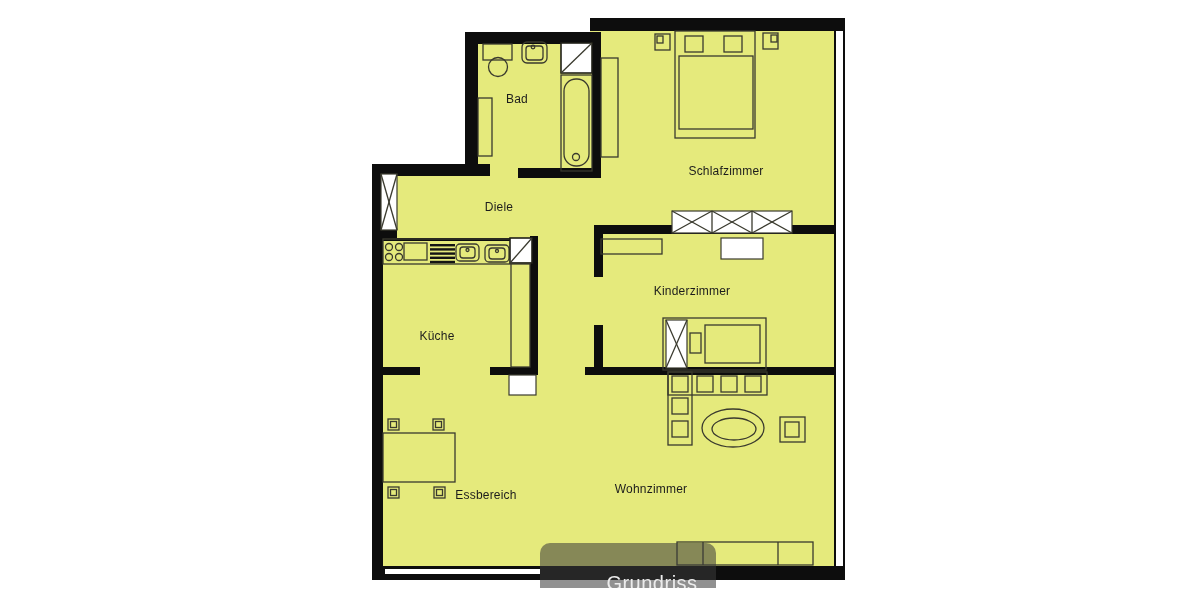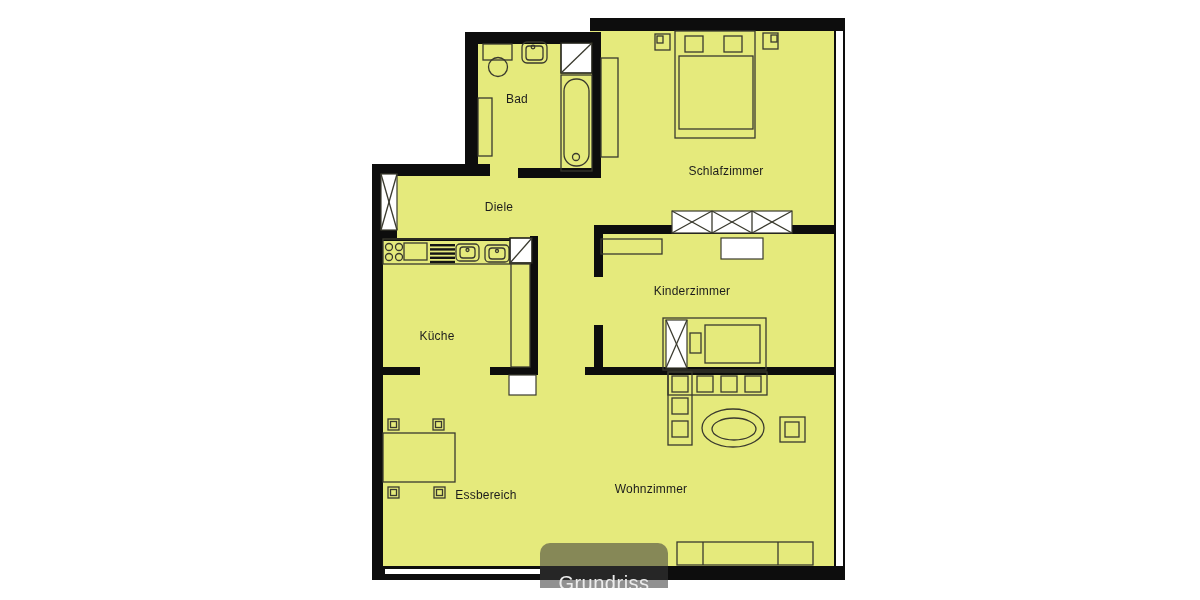--- a/index.html
+++ b/index.html
@@ -24,20 +24,21 @@
   .bar{fill:#141414;}
   .room-label{
     position:absolute;transform:translate(-50%,-50%);
     font-size:12px;color:#1c1c1c;white-space:nowrap;letter-spacing:0.2px;
   }
   .overlay-badge{
     position:absolute;left:540px;top:543px;width:128px;height:57px;
     background:var(--overlay-bg);border-radius:10px 10px 0 0;
     display:flex;align-items:flex-end;justify-content:center;
     z-index:5;
+    padding-left:48px;
   }
   .overlay-badge span{
     font-size:20px;color:var(--overlay-text);padding-bottom:5px;letter-spacing:0.5px;
   }
 </style>
 </head>
 <body>
 
 <div class="stage">
 

